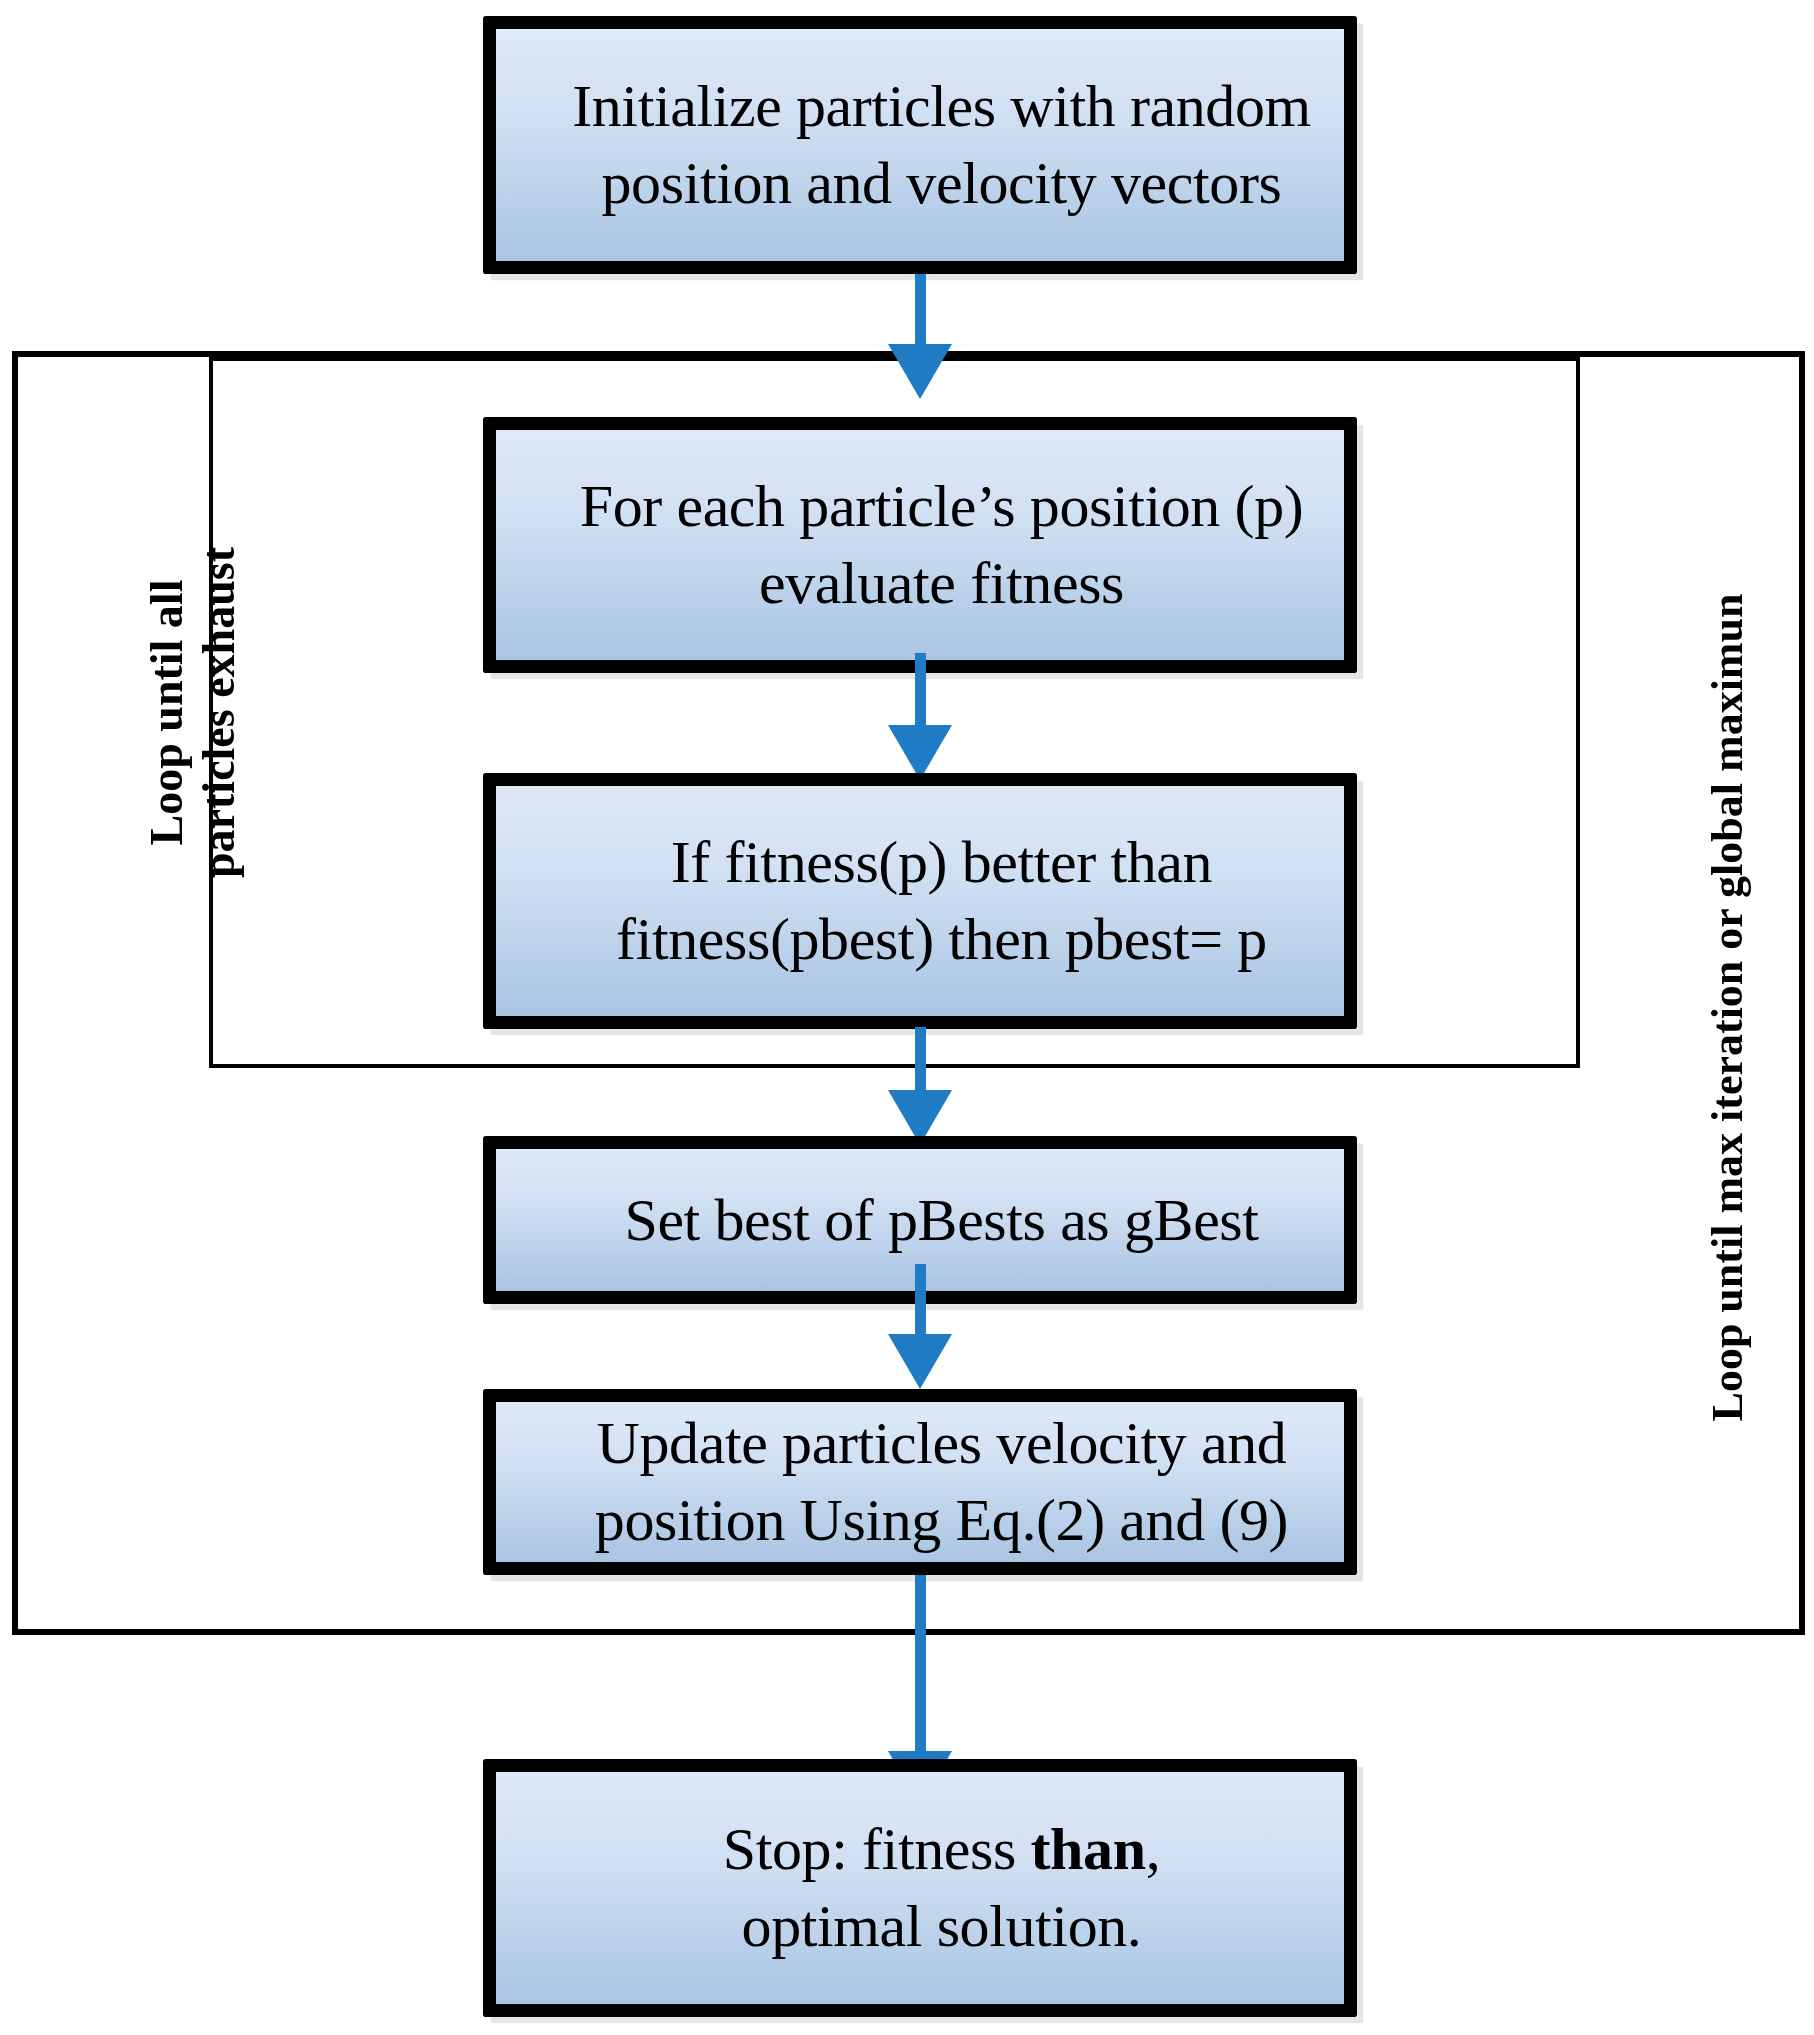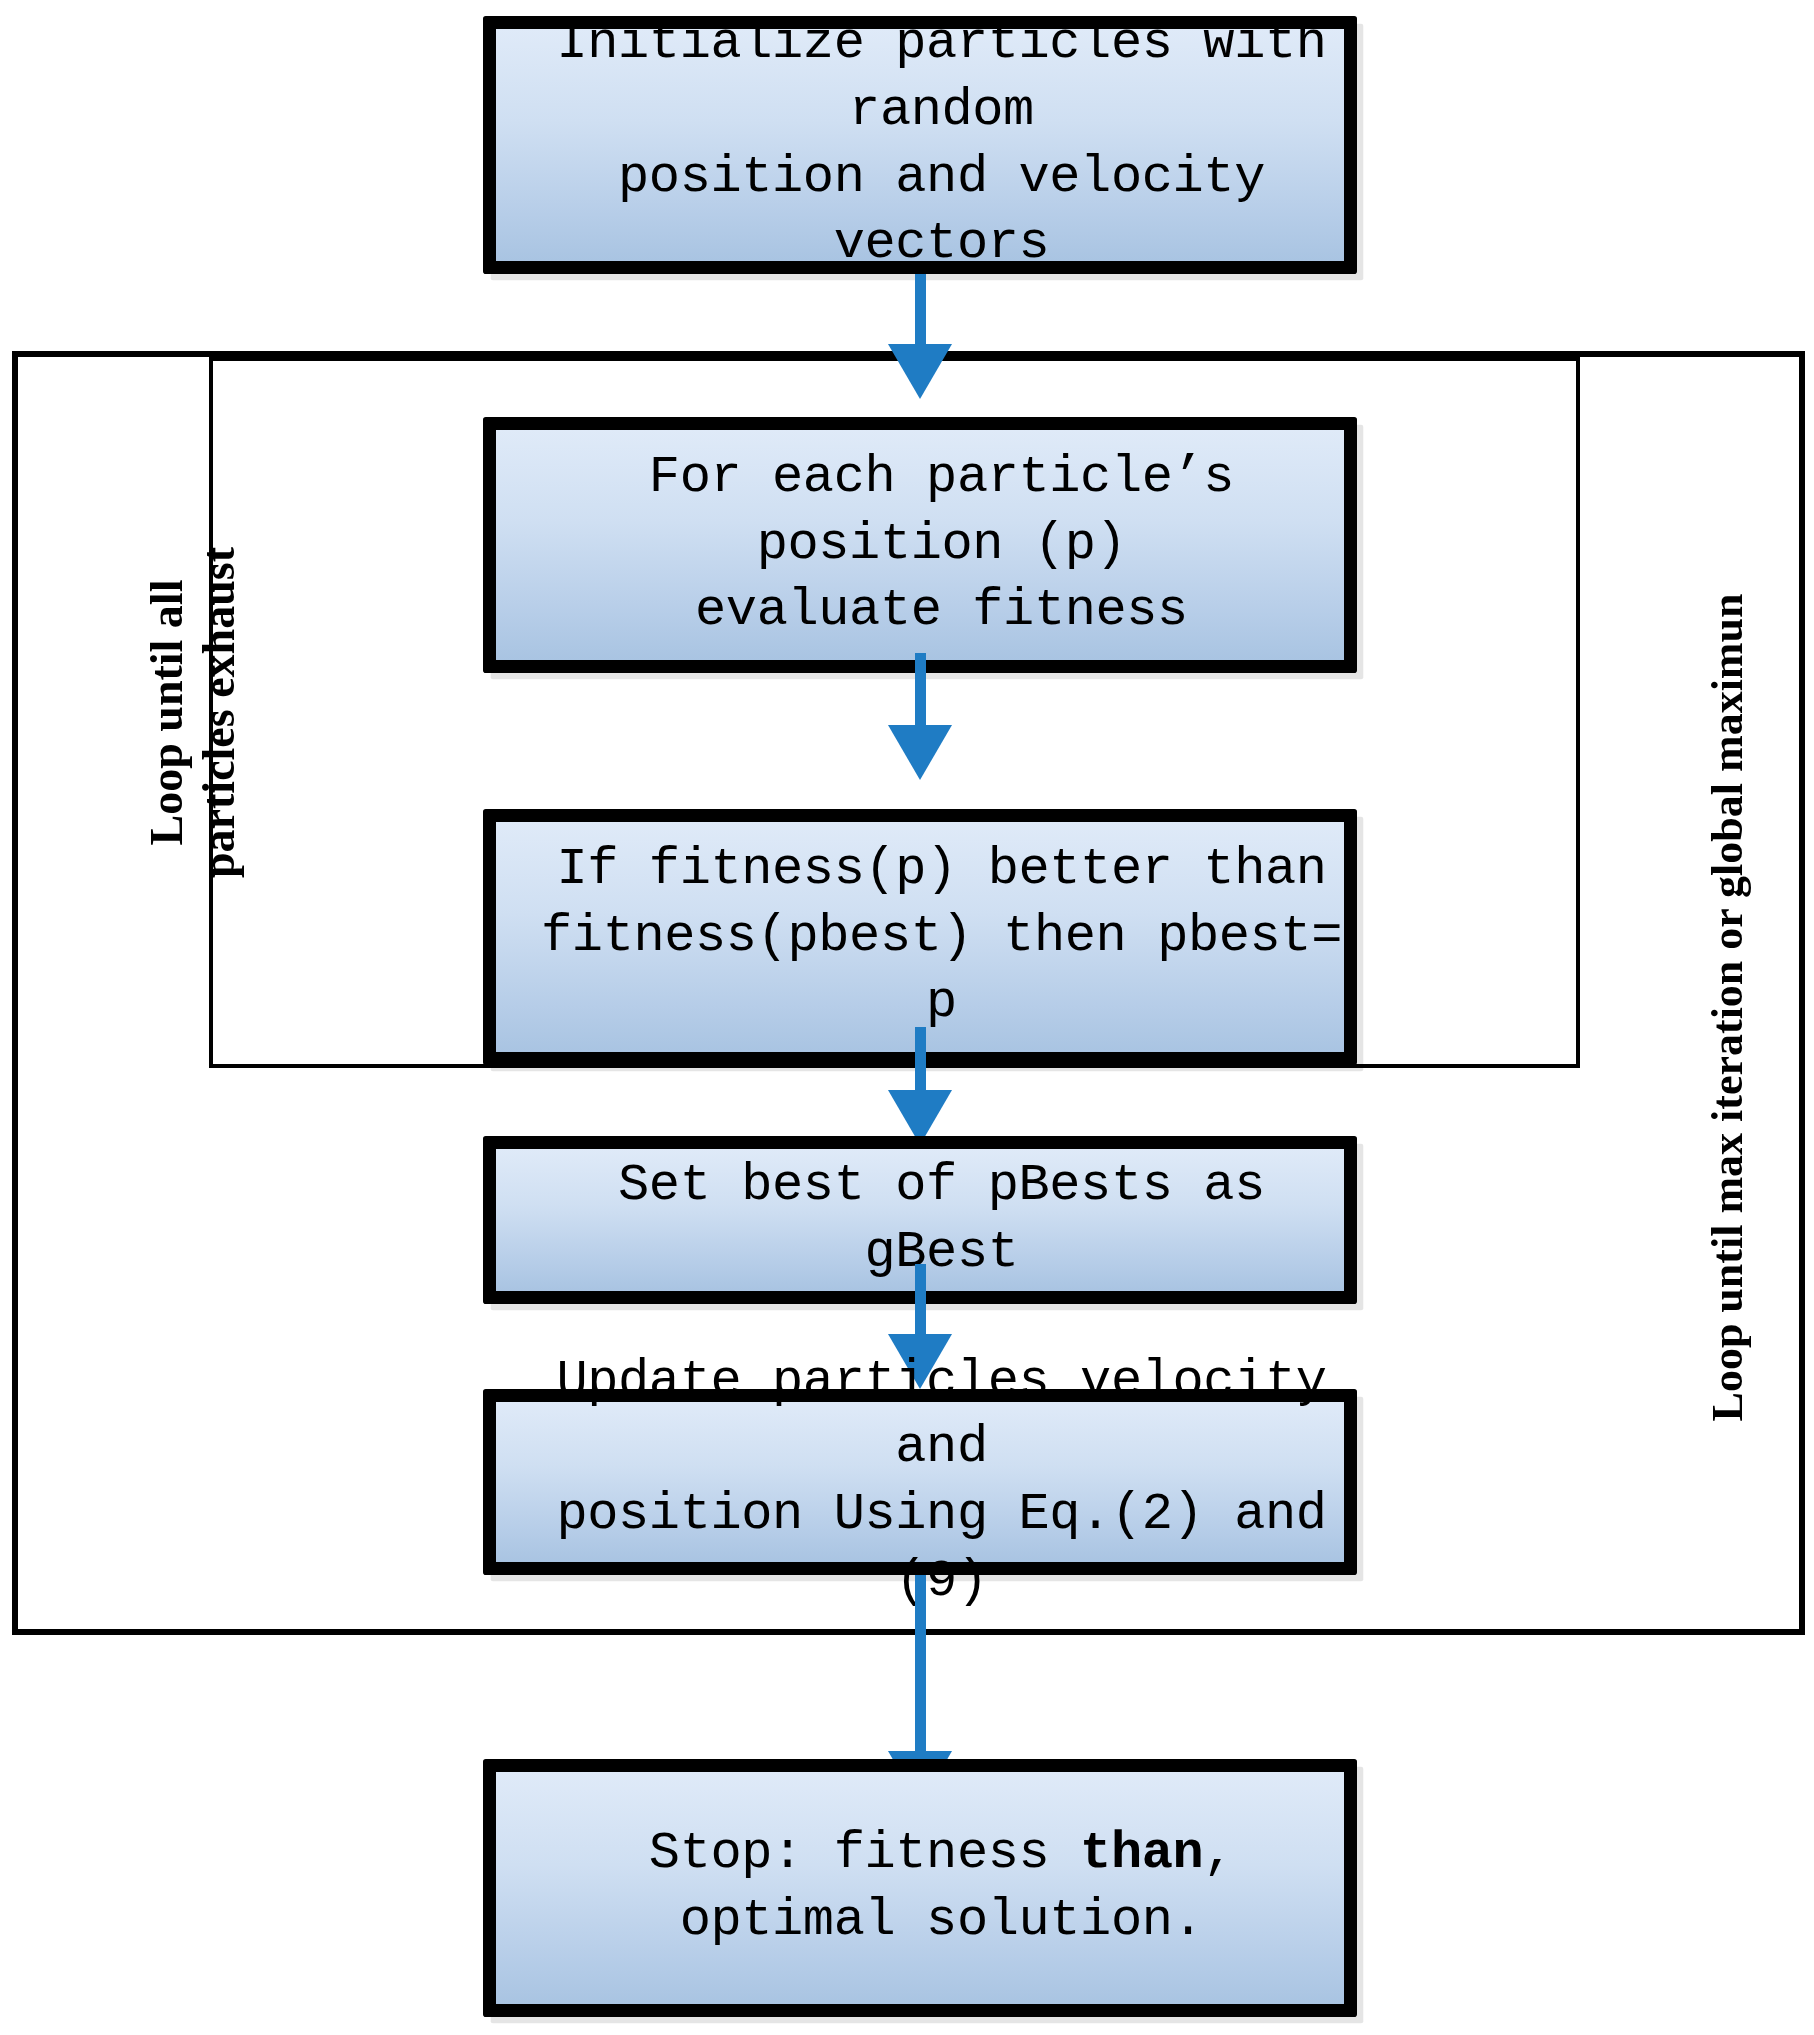--- a/index.html
+++ b/index.html
@@ -73,22 +73,22 @@
     position: absolute;
     box-sizing: border-box;
     background: linear-gradient(to bottom, #dfeaf8 0%, #cfdff2 40%, #b6cde8 80%, #a9c4e2 100%);
     border: 13.3px solid #000000;
     border-radius: 2.8px;
     display: flex;
     align-items: center;
     justify-content: center;
     text-align: center;
     color: #000000;
-    font-family: Liberation Mono, monospace;
-    font-size: 52px;
+    font-family: Liberation Serif, serif;
+    font-size: 60px;
     line-height: 1.28;
     white-space: pre-line;
     letter-spacing: -0.4px;
     box-shadow: 7px 7px 0 -0.7px rgba(0,0,0,0.10);
     padding-left: 43px;
   }
   .node b { font-weight: bold; }
 
   
   .arrow {
@@ -136,21 +136,21 @@
   </div>
 
   <div class="node" style="left:483px; top:417px; width:874px; height:256px;">For each particle’s position (p)
 evaluate fitness</div>
 
   <div class="arrow" style="left:920px; top:653px; height:126px;">
     <div class="shaft" style="height:72px;"></div>
     <div class="head" style="top:72px;"></div>
   </div>
 
-  <div class="node" style="left:483px; top:773px; width:874px; height:256px;margin-top:36px;">If  fitness(p) better than
+  <div class="node" style="left:483px; top:773px; width:874px; height:256px;">If  fitness(p) better than
 fitness(pbest) then pbest= p</div>
 
   <div class="arrow" style="left:920px; top:1027px; height:116px;">
     <div class="shaft" style="height:63px;"></div>
     <div class="head" style="top:63px;"></div>
   </div>
 
   <div class="node" style="left:483px; top:1136px; width:874px; height:168px;">Set best of pBests as gBest</div>
 
   <div class="arrow" style="left:920px; top:1264px; height:123px;">

